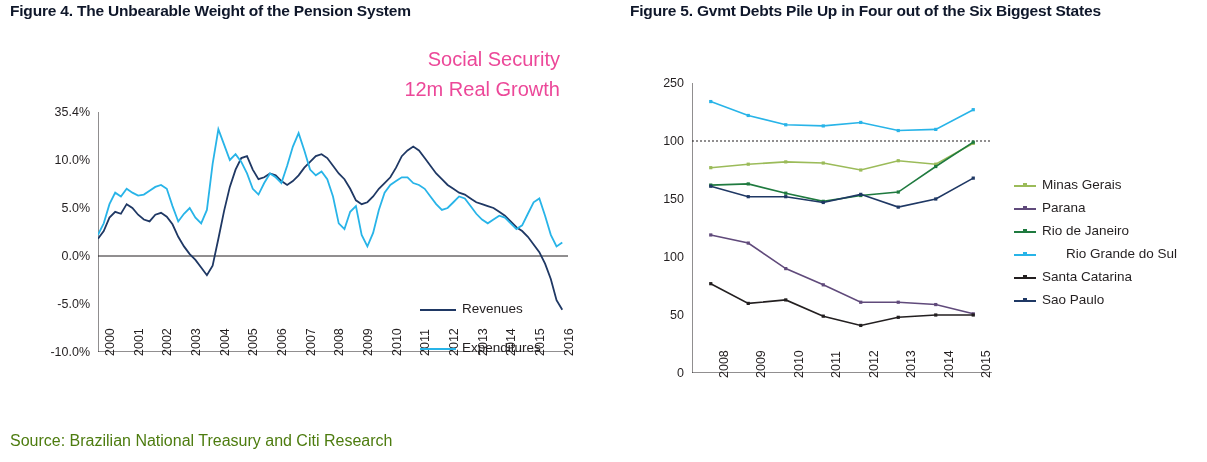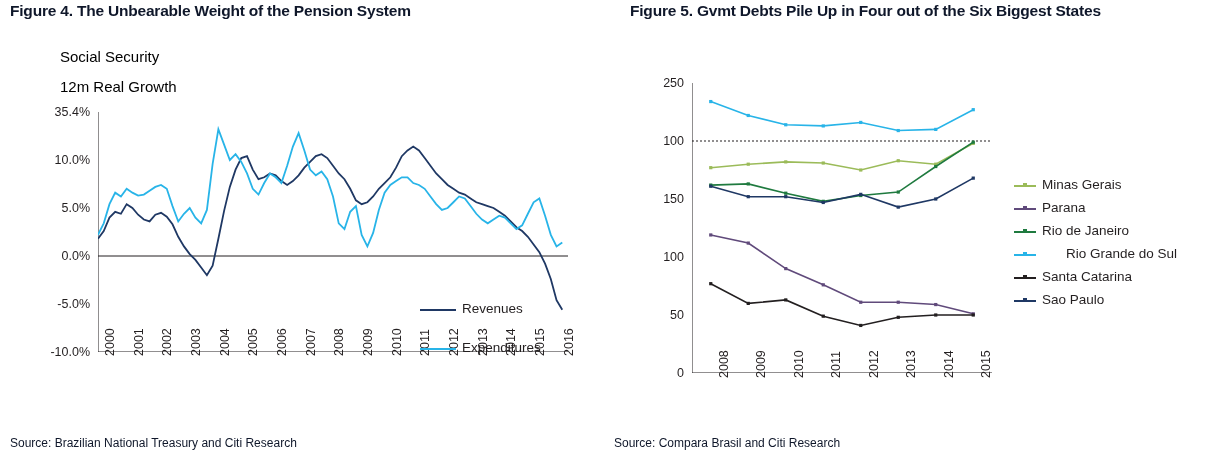--- a/index.html
+++ b/index.html
@@ -36,32 +36,32 @@
     color: #0f172a;
     letter-spacing: -0.2px;
     white-space: nowrap;
   }
   .fig-title.left { left: 10px; }
   .fig-title.right { left: 26px; }
 
   .source {
     position: absolute;
     bottom: 12px;
-    font-size: 12px;
-    color: #0f172a;
+    font-size: 16px;
+    color: #4d7c0f;
     white-space: nowrap;
   }
   .source.left { left: 10px; }
   .source.right { left: 10px; }
 
   .chart-title {
     position: absolute;
-    text-align: left;
-    font-size: 15px;
-    color: #000000;
+    text-align: right;
+    font-size: 20px;
+    color: #ec4899;
     white-space: nowrap;
   }
 
   .plot {
     position: absolute;
     box-sizing: border-box;
   }
   .ytick {
     position: absolute;
     font-size: 12.5px;
@@ -249,16 +249,15 @@
         <div style="position: absolute; left: 419px; top: 252px; width: 4px; height: 4px; background: rgb(40, 180, 232);"></div>
         <div class="legend-label" style="left: 438px; top: 246px; margin-left: 24px;">Rio Grande do Sul</div>
         <div class="legend-line" style="left: 410px; top: 277px; width: 22px; border-top-color: rgb(35, 31, 32);"></div>
         <div style="position: absolute; left: 419px; top: 275px; width: 4px; height: 4px; background: rgb(35, 31, 32);"></div>
         <div class="legend-label" style="left: 438px; top: 269px;">Santa Catarina</div>
         <div class="legend-line" style="left: 410px; top: 300px; width: 22px; border-top-color: rgb(31, 56, 100);"></div>
         <div style="position: absolute; left: 419px; top: 298px; width: 4px; height: 4px; background: rgb(31, 56, 100);"></div>
         <div class="legend-label" style="left: 438px; top: 292px;">Sao Paulo</div>
       </div>
 
-    <div class="source right">Source: Compara Brasil and Citi Research</div>
   </div>
 
 </div>
 
 </body></html>

